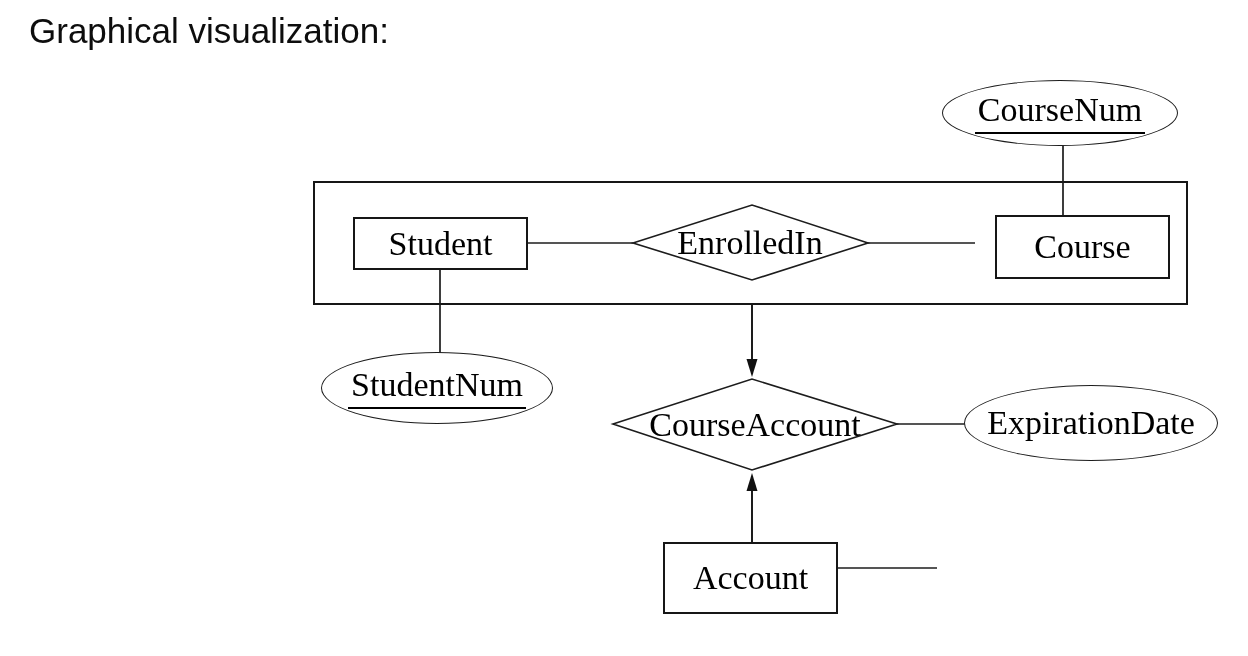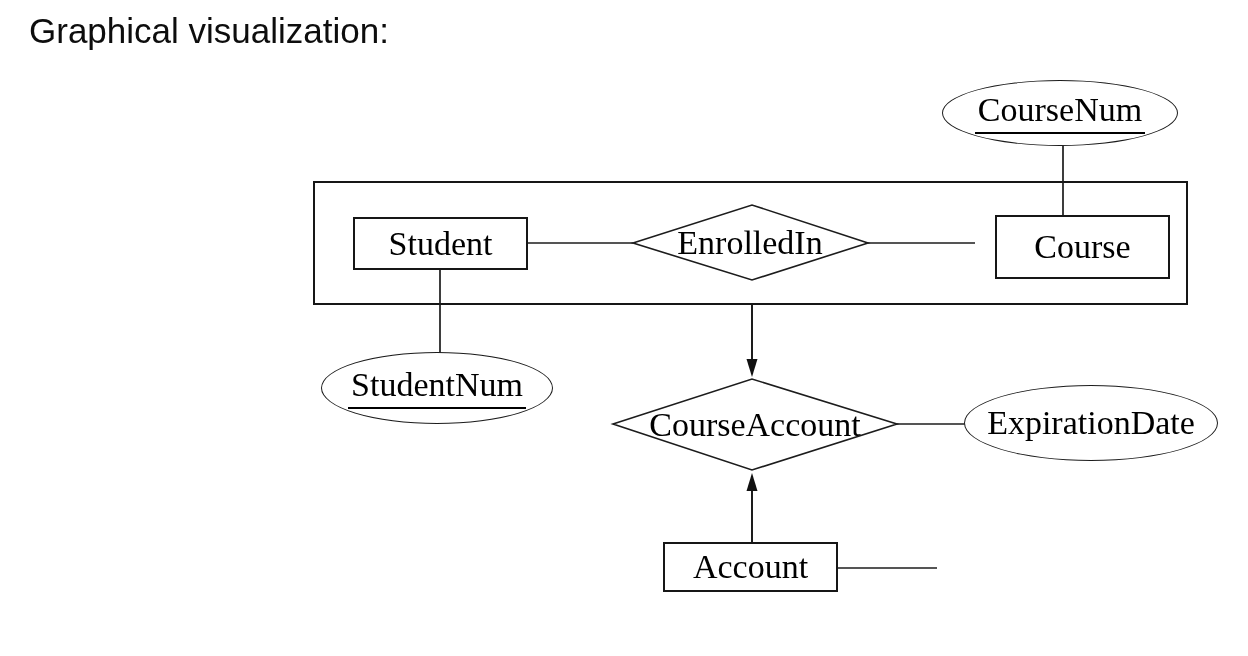--- a/index.html
+++ b/index.html
@@ -59,21 +59,21 @@
   </svg>
 
   <div class="shape rect" style="left:353px; top:217px; width:175px; height:53px;">
     <span>Student</span>
   </div>
 
   <div class="shape rect" style="left:995px; top:215px; width:175px; height:64px;">
     <span>Course</span>
   </div>
 
-  <div class="shape rect" style="left:663px; top:542px; width:175px; height:50px;">
+  <div class="shape rect" style="left:663px; top:542px; width:175px; height:72px;">
     <span>Account</span>
   </div>
 
   <div class="diamond-label" style="left:755px; top:425px;">CourseAccount</div>
 
   <div class="diamond-label" style="left:750px; top:243px;">EnrolledIn</div>
 
   <div class="shape ellipse" style="left:942px; top:80px; width:236px; height:66px;">
     <span class="key">CourseNum</span>
   </div>

